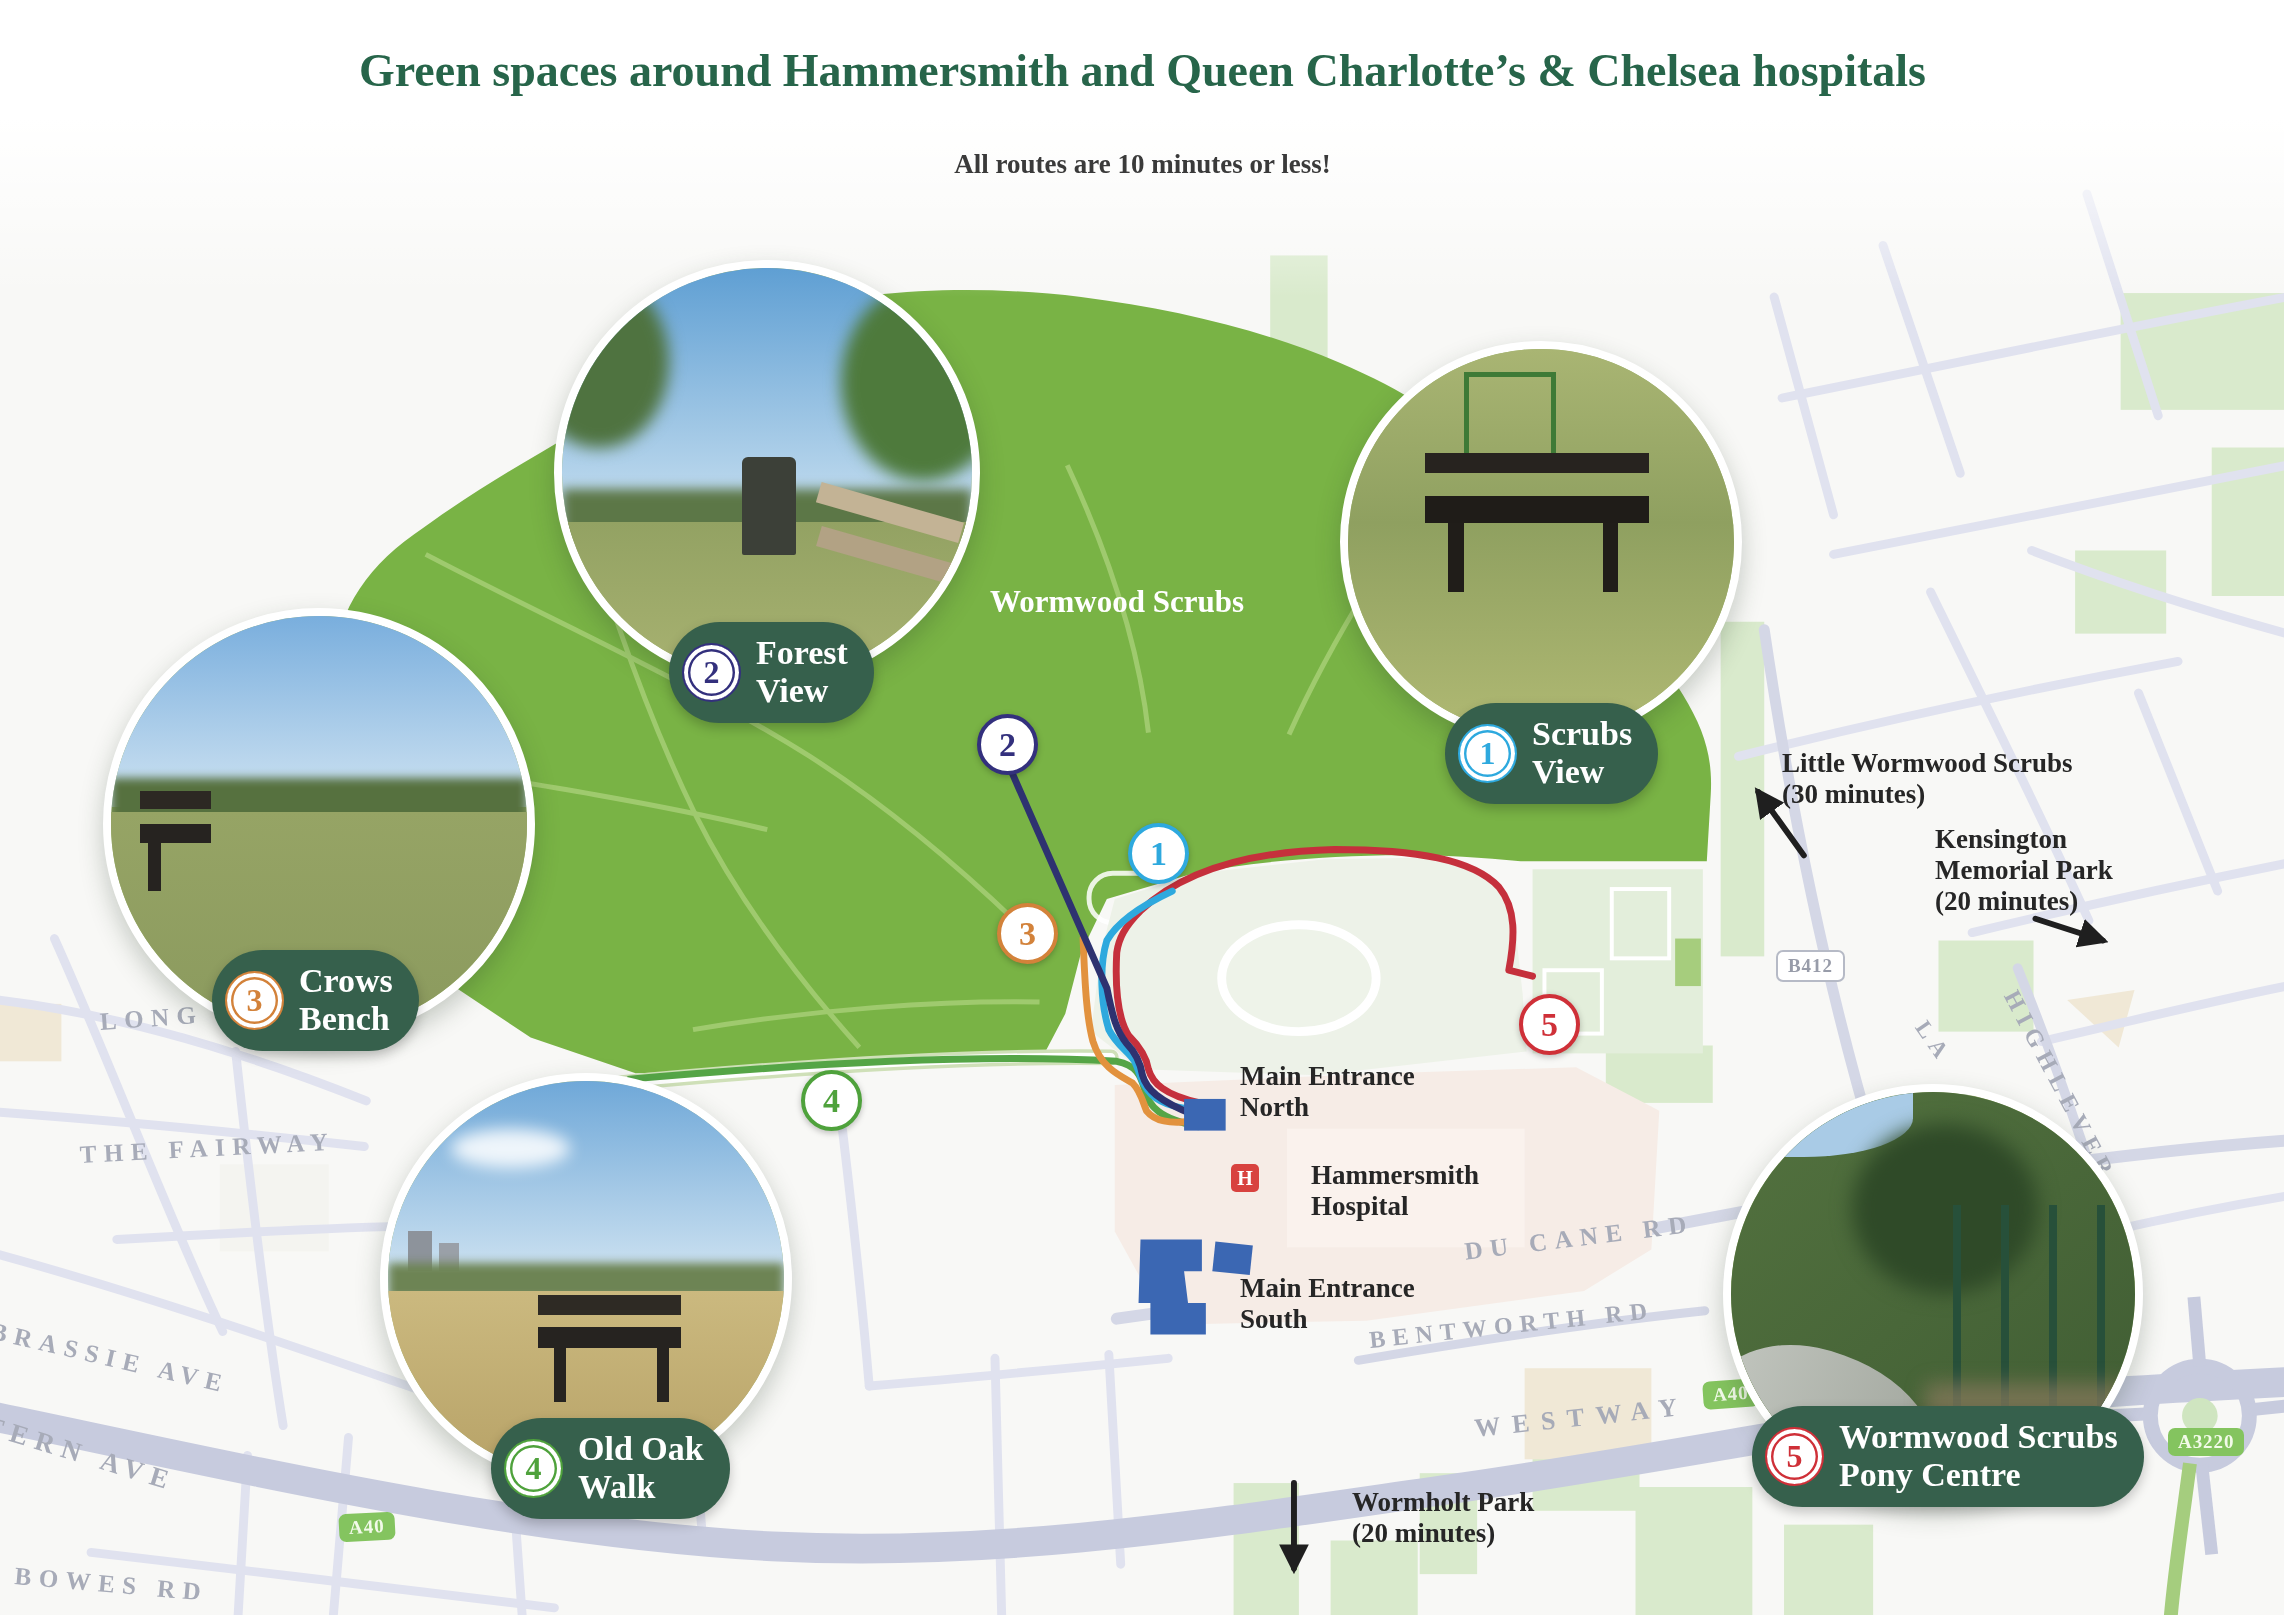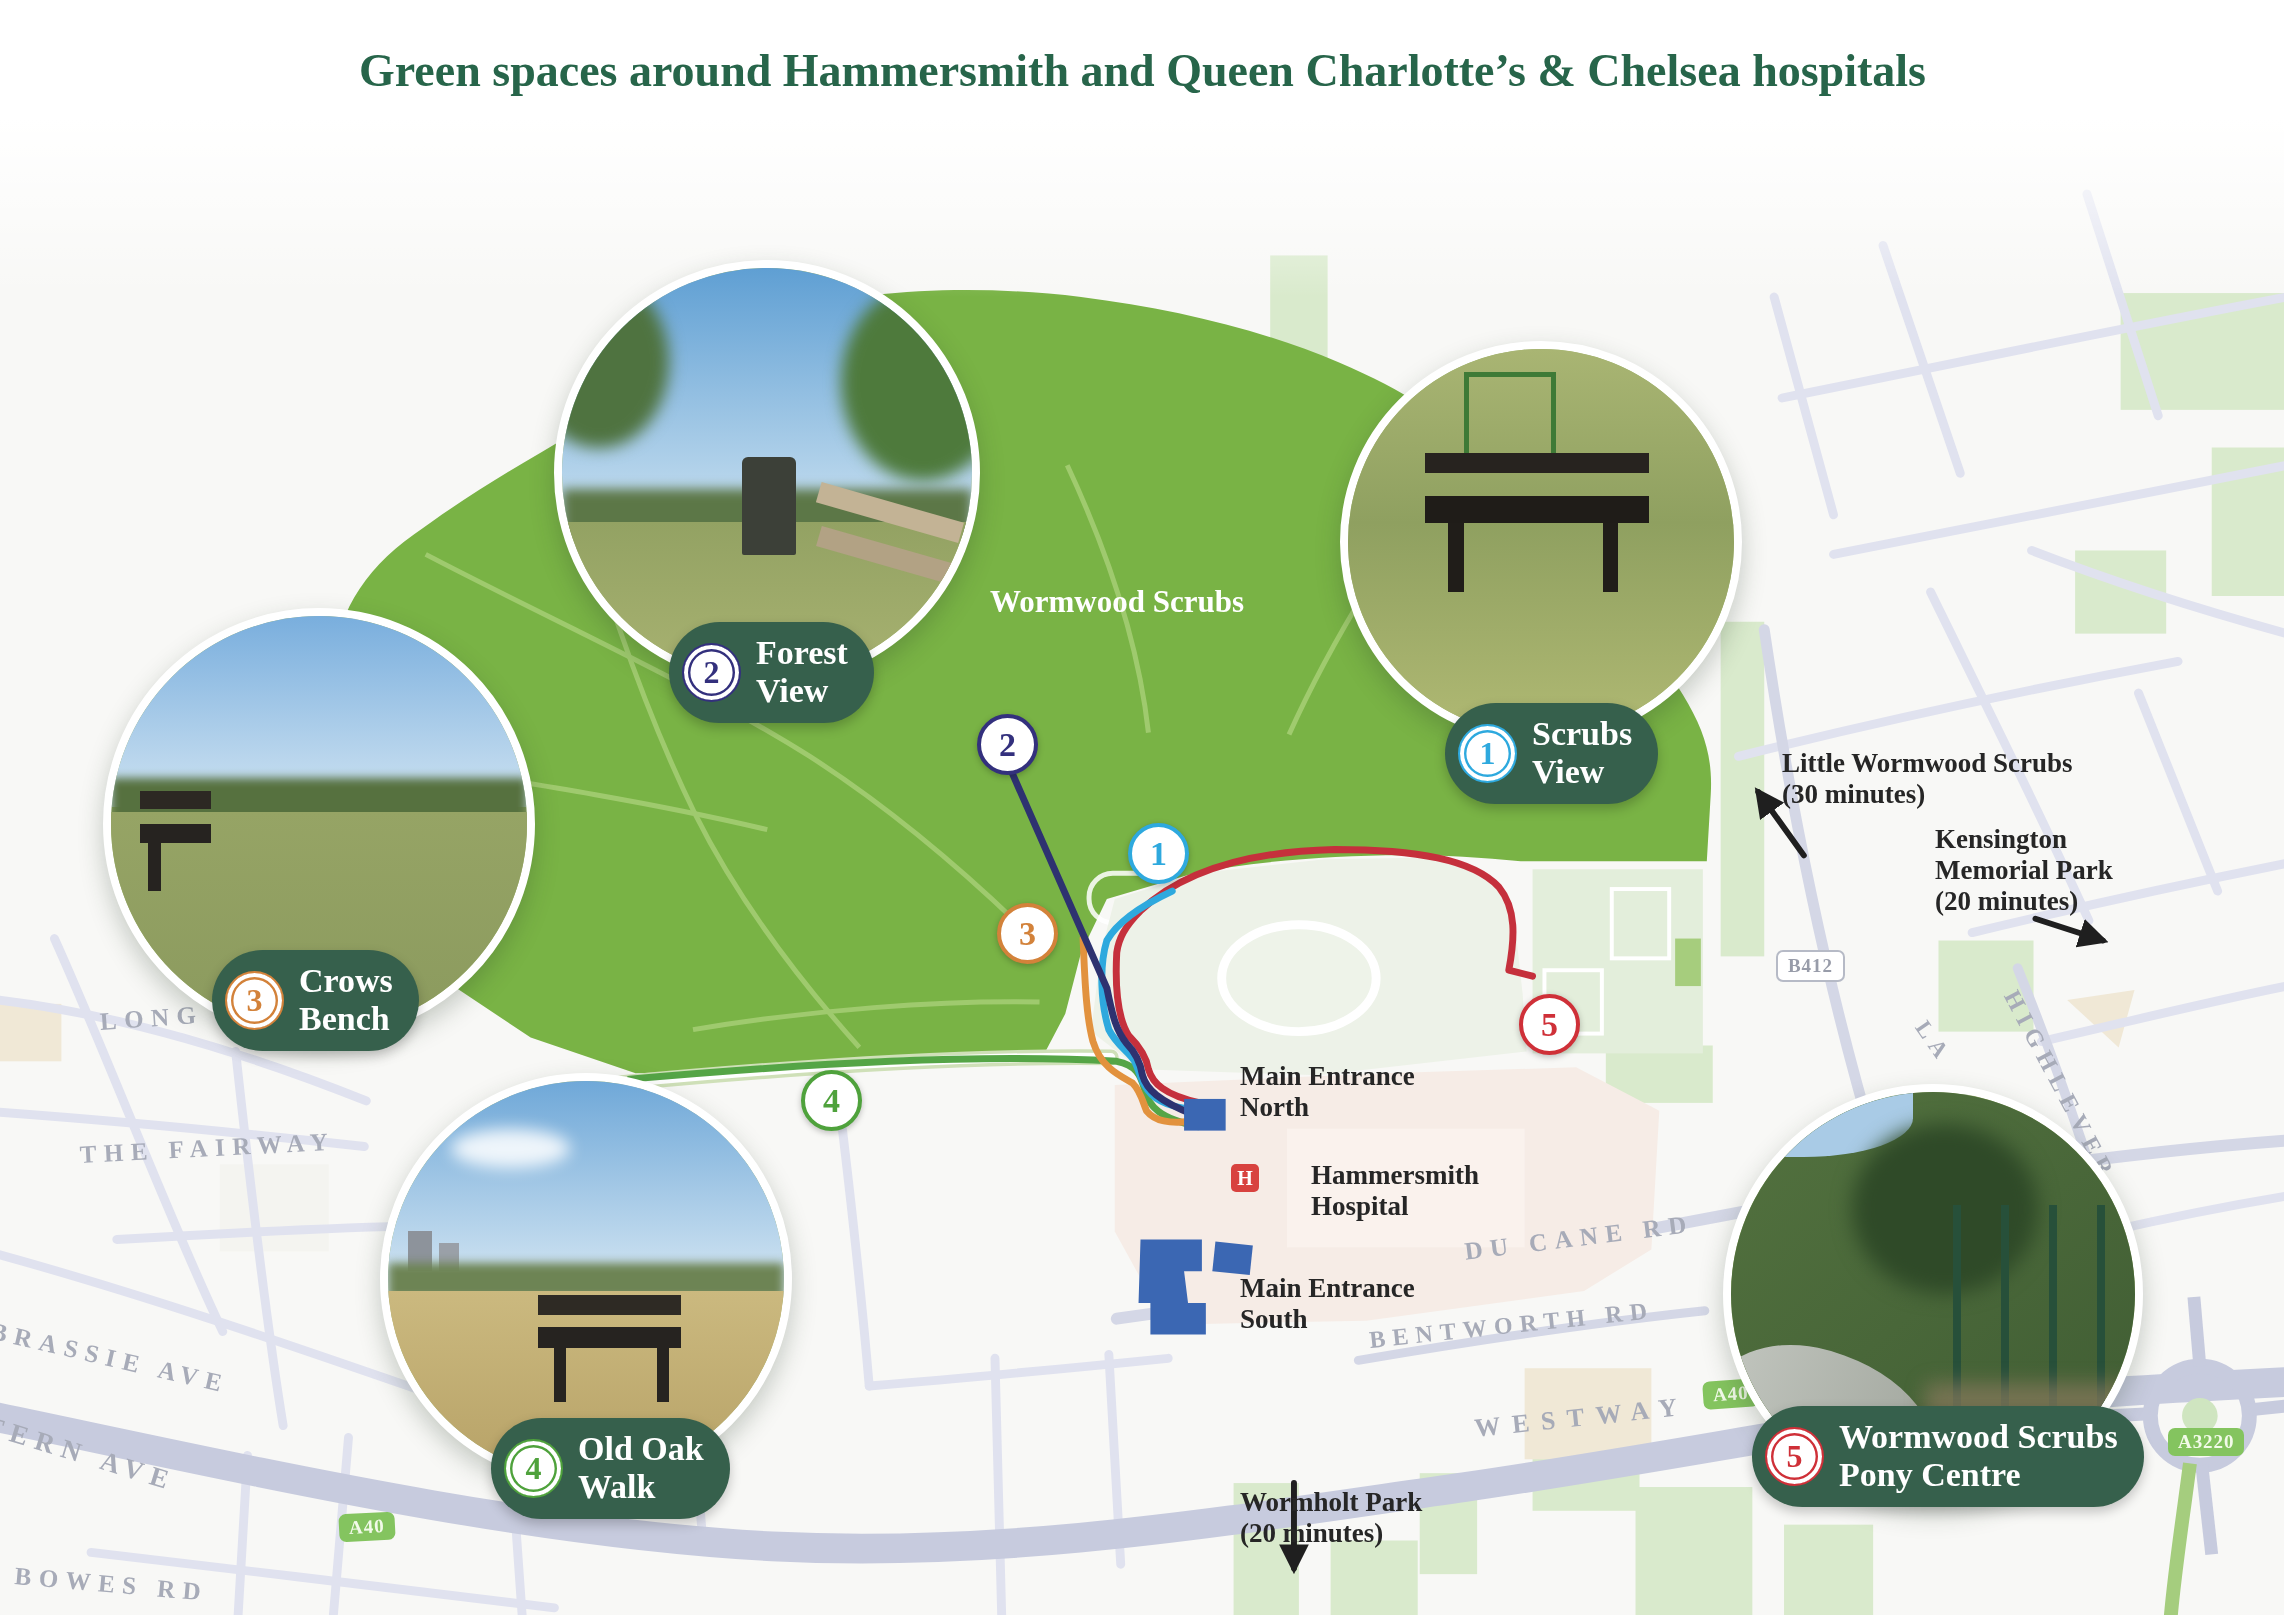--- a/index.html
+++ b/index.html
@@ -186,20 +186,21 @@
     <g stroke="#1f1f1f" stroke-width="6" fill="none" stroke-linecap="round">
       <path d="M 1822 864 L 1776 800" marker-end="url(#ah)"></path>
       <path d="M 2056 928 L 2124 950" marker-end="url(#ah)"></path>
       <path d="M 1307 1498 L 1307 1584" marker-end="url(#ah)"></path>
     </g>
   </svg>
 
   <div class="fade-top"></div>
 
   <div class="page-title">Green spaces around Hammersmith and Queen Charlotte’s &amp; Chelsea hospitals</div>
+  <div class="page-subtitle">All routes are 10 minutes or less!</div>
 
   <div class="park-label">Wormwood Scrubs</div>
 
   <span class="roadlabel" style="left:99px;top:1008px;transform:rotate(-4deg)">LONG D</span>
   <span class="roadlabel" style="left:79px;top:1141px;transform:rotate(-3deg)">THE FAIRWAY</span>
   <span class="roadlabel" style="left:-6px;top:1317px;transform:rotate(13deg)">BRASSIE AVE</span>
   <span class="roadlabel" style="left:-10px;top:1410px;transform:rotate(17deg);font-size:27px">TERN AVE</span>
   <span class="roadlabel" style="left:16px;top:1562px;transform:rotate(5deg)">BOWES RD</span>
   <span class="roadlabel" style="left:1463px;top:1238px;transform:rotate(-7deg)">DU CANE RD</span>
   <span class="roadlabel" style="left:1368px;top:1327px;transform:rotate(-6deg);font-size:24px">BENTWORTH RD</span>
@@ -233,21 +234,21 @@
   <div class="hbadge" style="left:1231px;top:1164px">H</div>
   <div class="maplabel" style="left:1311px;top:1160px">Hammersmith
 Hospital</div>
   <div class="maplabel" style="left:1240px;top:1273px">Main Entrance
 South</div>
 
   <div class="maplabel" style="left:1782px;top:748px">Little Wormwood Scrubs
 (30 minutes)</div>
   <div class="maplabel" style="left:1935px;top:824px;width:198px">Kensington Memorial Park
 (20 minutes)</div>
-  <div class="maplabel" style="left:1240px;top:1487px">Wormholt Park
+  <div class="maplabel" style="left:1352px;top:1487px">Wormholt Park
 (20 minutes)</div>
 
   <div class="photo" style="left:554px;top:260px;width:426px;height:426px">
     <div style="left:0;top:0;width:100%;height:62%;background:linear-gradient(#5f9fd3,#c7dff0)"></div>
     <div style="left:-8%;top:2%;width:34%;height:42%;background:#4f7340;border-radius:50%;filter:blur(8px)"></div>
     <div style="right:-8%;top:4%;width:40%;height:48%;background:#4e7a3c;border-radius:50%;filter:blur(8px)"></div>
     <div style="left:0;top:54%;width:100%;height:12%;background:#5c7747;filter:blur(6px)"></div>
     <div style="left:0;top:62%;width:100%;height:38%;background:linear-gradient(#93a263,#a8b271)"></div>
     <div style="left:44%;top:46%;width:13%;height:24%;background:#3c4038;border-radius:6px 6px 2px 2px"></div>
     <div style="right:2%;top:57%;width:36%;height:5%;background:#c3b395;transform:rotate(16deg)"></div>

